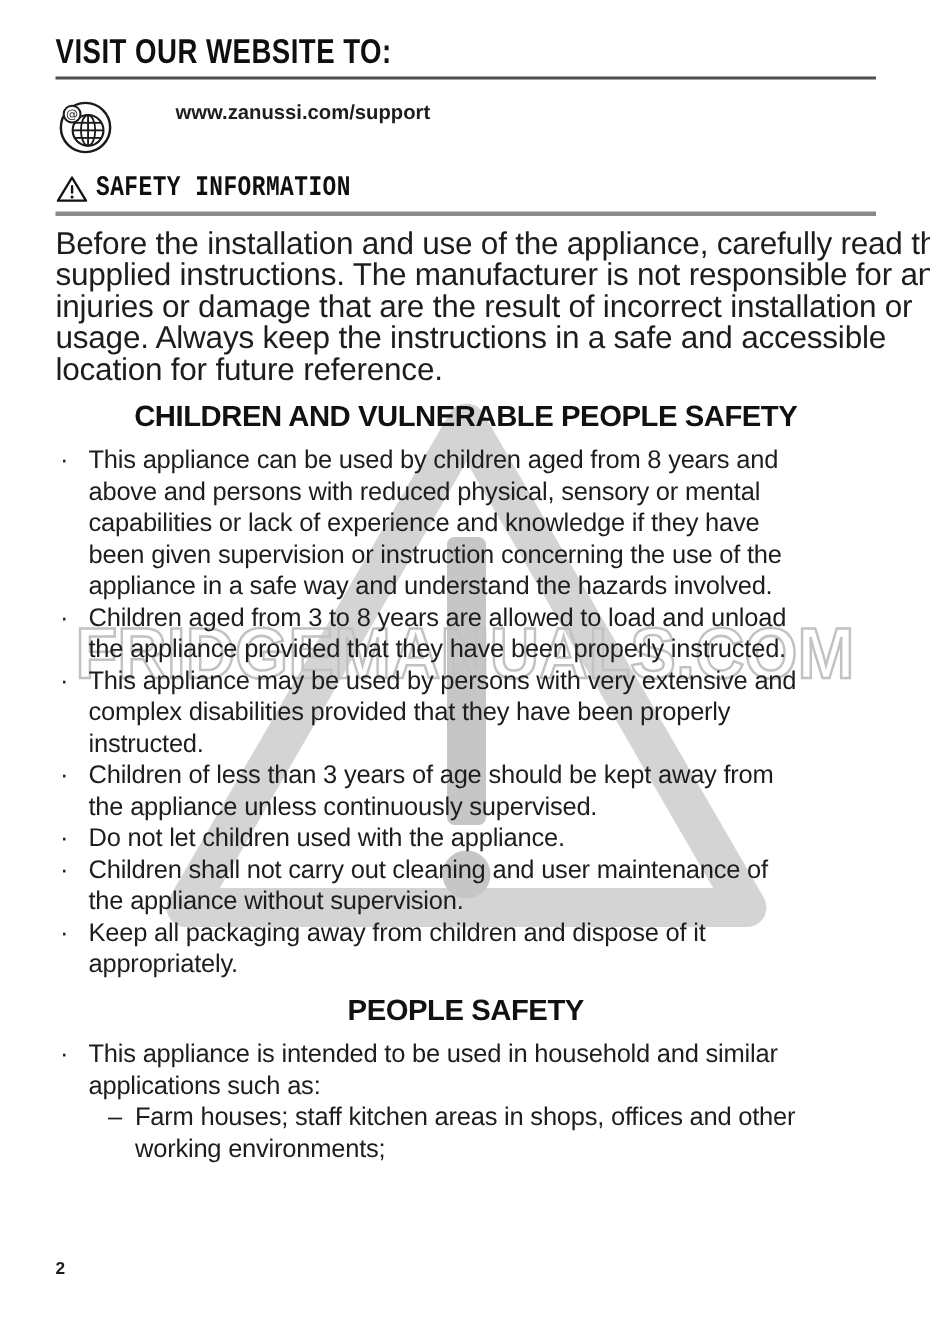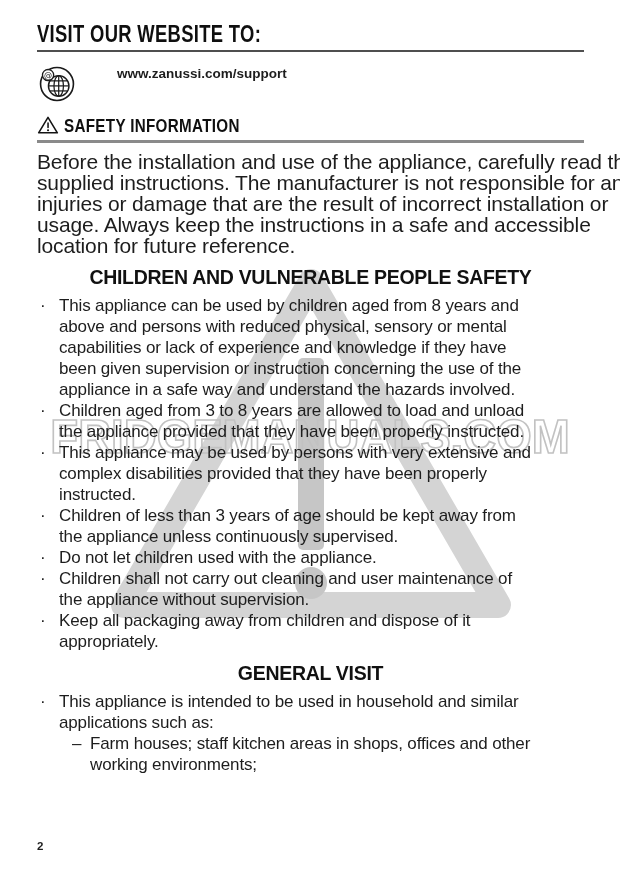--- a/index.html
+++ b/index.html
@@ -24,21 +24,21 @@
     transform:scaleX(0.80);transform-origin:0 50%;
     letter-spacing:0.4px;white-space:nowrap;
   }
   .title{font-size:23px;line-height:22px;}
   .rule1{height:2px;background:#4f4f4f;margin-top:4px;}
   .rule2{height:3px;background:#8a8a8a;margin-top:5px;}
   .web-row{display:flex;margin-top:13px;align-items:flex-start;}
   .web-icon{flex:none;margin-left:1px;}
   .web-text{margin-left:41px;font-size:13.5px;line-height:16.5px;padding-top:1px;}
   .web-line2{font-weight:bold;}
-  .safety-head{display:flex;align-items:center;margin-top:12px;}
+  .safety-head{display:flex;margin-top:12px;font-family:Liberation Mono, monospace;}
   .safety-head .warn{flex:none;margin-right:5px;}
   .safety-title{font-size:19px;line-height:19px;}
   .intro{
     margin-top:8px;font-size:21px;line-height:21px;
     letter-spacing:-0.15px;white-space:pre;
   }
   .h2{
     margin-top:10px;font-size:19.5px;line-height:23px;
     font-weight:bold;color:#111;letter-spacing:-0.3px;white-space:nowrap;text-align:center;
   }
@@ -141,21 +141,21 @@
       </div>
       <div class="bullet">
         <span class="b-marker">·</span>
         <span class="b-text">Keep all packaging away from children and dispose of it
 appropriately.</span>
       </div>
     </div>
   </div>
 
   <div>
-    <div class="h2">GENERAL VISIT</div>
+    <div class="h2">PEOPLE SAFETY</div>
     <div class="bullets">
       <div class="bullet">
         <span class="b-marker">·</span>
         <span class="b-text">This appliance is intended to be used in household and similar
 applications such as:</span>
       </div>
       <div class="sub-bullet">
         <span class="s-marker">–</span>
         <span class="b-text">Farm houses; staff kitchen areas in shops, offices and other
 working environments;</span>

